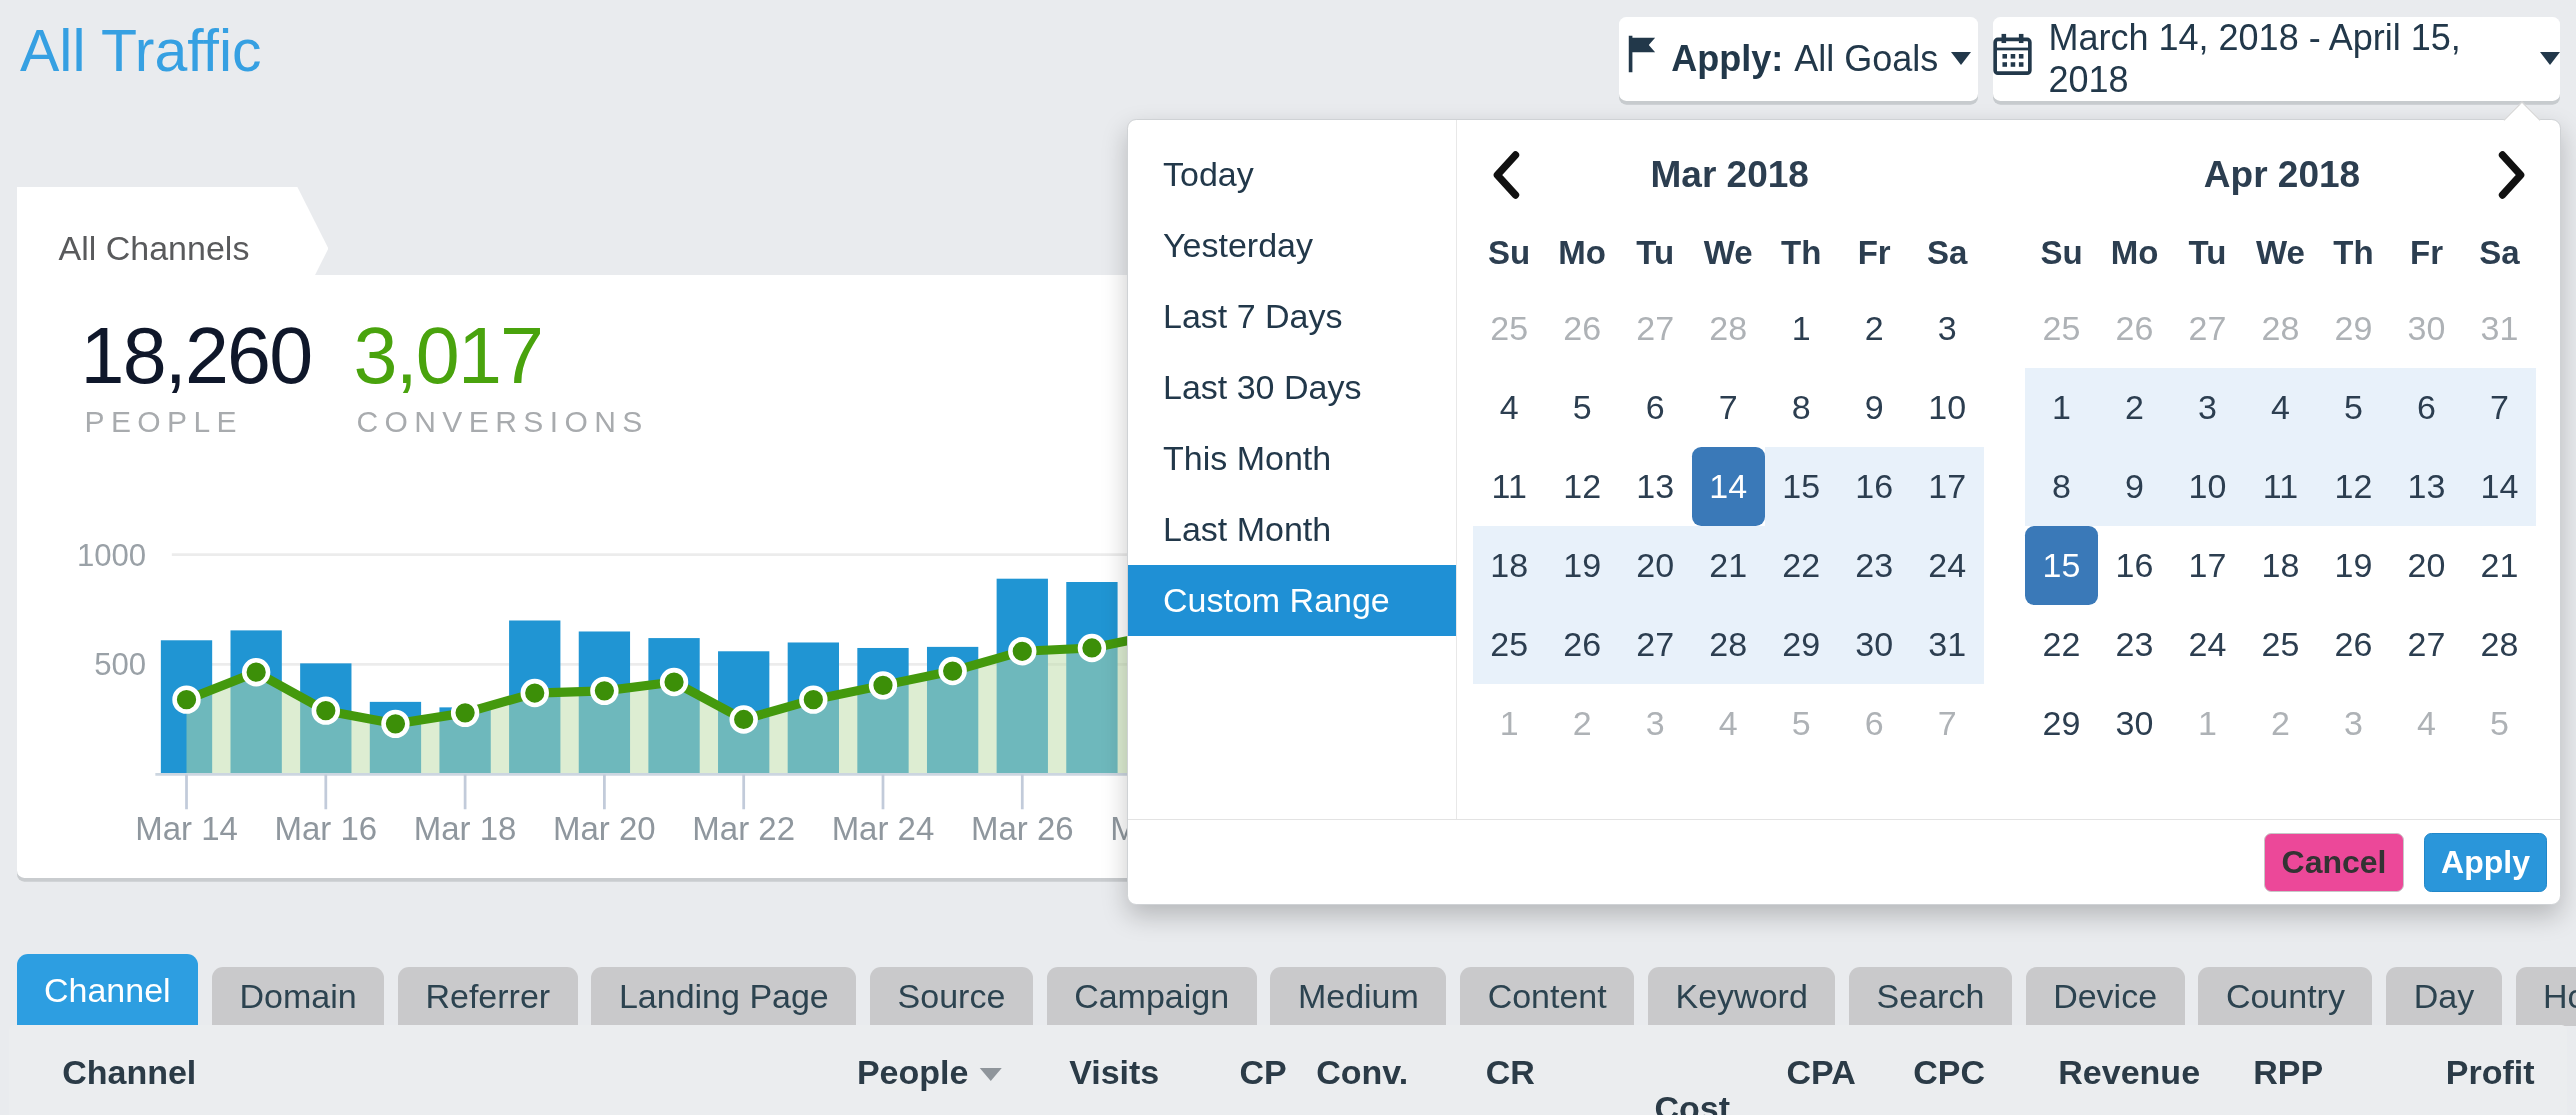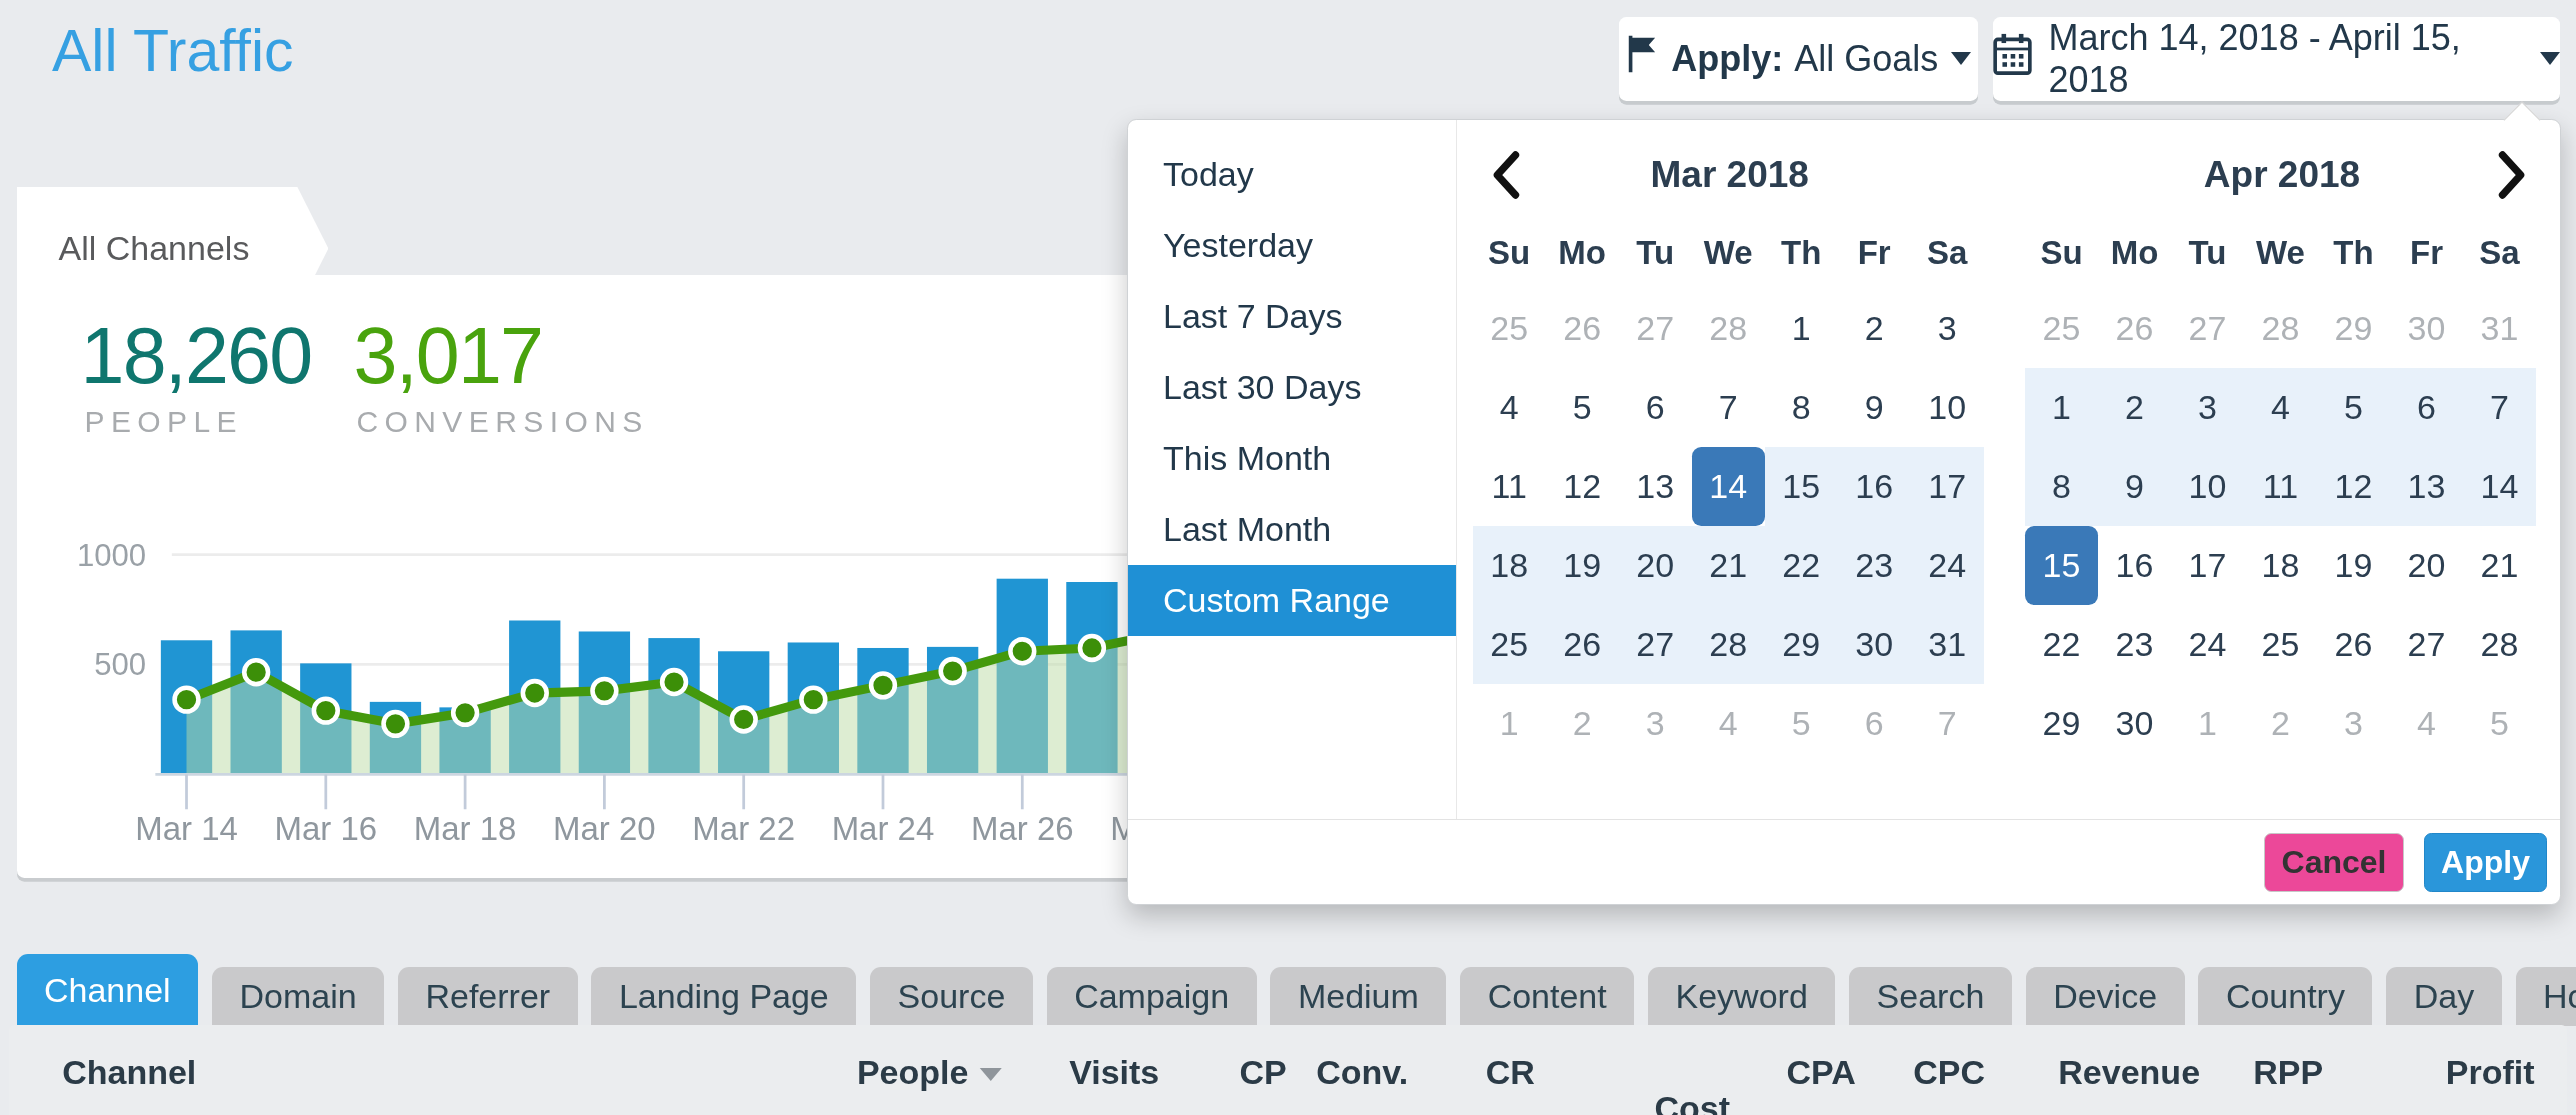--- a/index.html
+++ b/index.html
@@ -1,41 +1,41 @@
 <!DOCTYPE html>
 <html style="font-size:14.7px"><head>
 <meta charset="utf-8">
 <style>
   html,body{margin:0;padding:0;}
   body{font-family:"Liberation Sans", sans-serif; background:#e9ebee;}
   #app{position:relative;width:2576px;height:1115px;background:#e9ebee;overflow:hidden;}
 
   
-  .page-title{position:absolute;left:20px;top:16.5px;font-size:59px;color:#36a0e2;font-weight:400;margin-left:32px;}
+  .page-title{position:absolute;left:20px;top:16.5px;font-size:59px;color:#36a0e2;font-weight:400;}
   .breadcrumb{position:absolute;left:16.5px;top:187px;height:123px;background:#ffffff;
     display:flex;align-items:center;padding:0 79px 0 42px;font-size:34px;color:#595a5c;
     clip-path:polygon(0 0, calc(100% - 31px) 0, 100% 50%, calc(100% - 31px) 100%, 0 100%);}
 
   
   .tool-btn{position:absolute;top:16.5px;height:84px;background:#fff;border-radius:7.3px;
     box-shadow:0 3.7px 0 rgba(172,176,181,.55);display:flex;align-items:center;justify-content:center;
     font-size:36px;color:#22384a;cursor:pointer;}
   #goal-btn{left:1619px;width:359px;}
   #date-btn{left:1993px;width:567px;}
   .bold{font-weight:bold;}
   .caret-down{width:0;height:0;border-left:10px solid transparent;border-right:10px solid transparent;
     border-top:13px solid #22384a;margin-left:13px;}
   .mini-icon{flex:0 0 auto;}
 
   
   .card{position:absolute;left:16.5px;top:275px;width:2543px;height:603px;background:#fff;
     border-radius:7.3px;box-shadow:0 3.7px 0 #c9cccf;}
   .stat-num{position:absolute;top:40px;font-size:79px;line-height:81px;letter-spacing:-1.8px;}
   .stat-label{position:absolute;top:130px;font-size:30px;letter-spacing:6.4px;color:#a8abae;}
-  #people-num{left:64px;color:#0f766e;}
+  #people-num{left:64px;color:#0f172a;}
   #people-label{left:68px;}
   #conv-num{left:337px;color:#49a30d;}
   #conv-label{left:340px;}
   #chart-svg{position:absolute;left:0;top:0;}
 
   
   .popup{position:absolute;left:1127px;top:119px;width:1432px;height:784px;background:#fff;
     border:0.9px solid #cfd2d5;border-radius:9.2px;box-shadow:0 11px 26px rgba(0,0,0,.22);z-index:10;}
   .notch{position:absolute;left:1381px;top:-13px;width:25px;height:25px;background:#fff;
     border-left:0.9px solid #d2d2d2;border-top:0.9px solid #d2d2d2;transform:rotate(45deg);}

